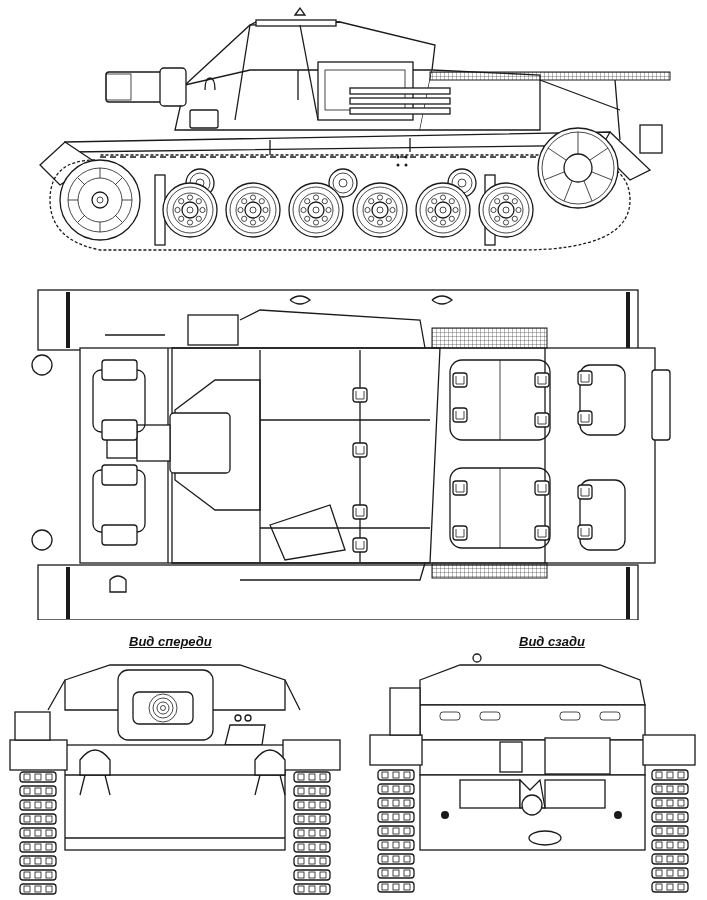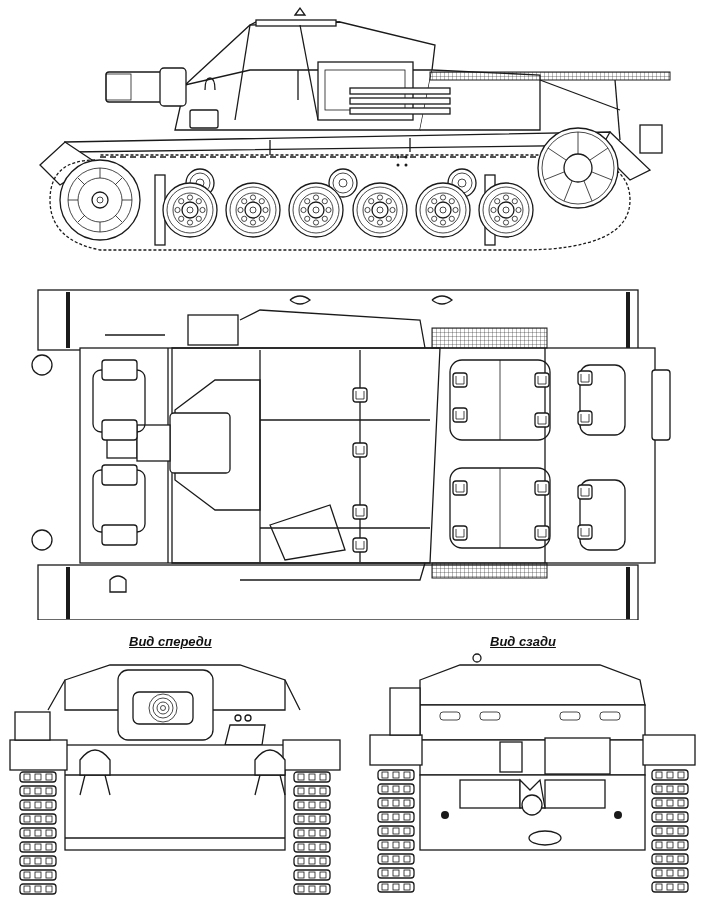--- a/index.html
+++ b/index.html
@@ -239,21 +239,21 @@
     </g>
 
     <rect x="652" y="90" width="18" height="70" rx="3" class="fw"></rect>
     <rect x="188" y="35" width="50" height="30" class="fw"></rect>
     <line x1="105" y1="55" x2="165" y2="55" class="ln"></line>
     <path d="M110 300 q8 -8 16 0 v12 h-16 Z" class="fw"></path>
   </svg>
 </div>
 
 <span class="label" style="left:129px;top:634px;">Вид спереди</span>
-<span class="label" style="left:490px;top:634px;">Вид сзади</span>
+<span class="label" style="left:519px;top:634px;">Вид сзади</span>
 
 <div class="view" style="left:0;top:650px;width:350px;height:250px;">
   <svg width="350" height="250" viewBox="0 0 350 250">
 
     <path d="M65 30 L110 15 L240 15 L285 30 L285 60 L65 60 Z" class="fw"></path>
     <path d="M65 30 L48 60 M285 30 L300 60" class="ln"></path>
     <rect x="118" y="20" width="95" height="70" rx="10" class="fw"></rect>
     <rect x="133" y="42" width="60" height="32" rx="6" class="fw"></rect>
     <g class="lt">
         <circle cx="163" cy="58" r="14"></circle>

